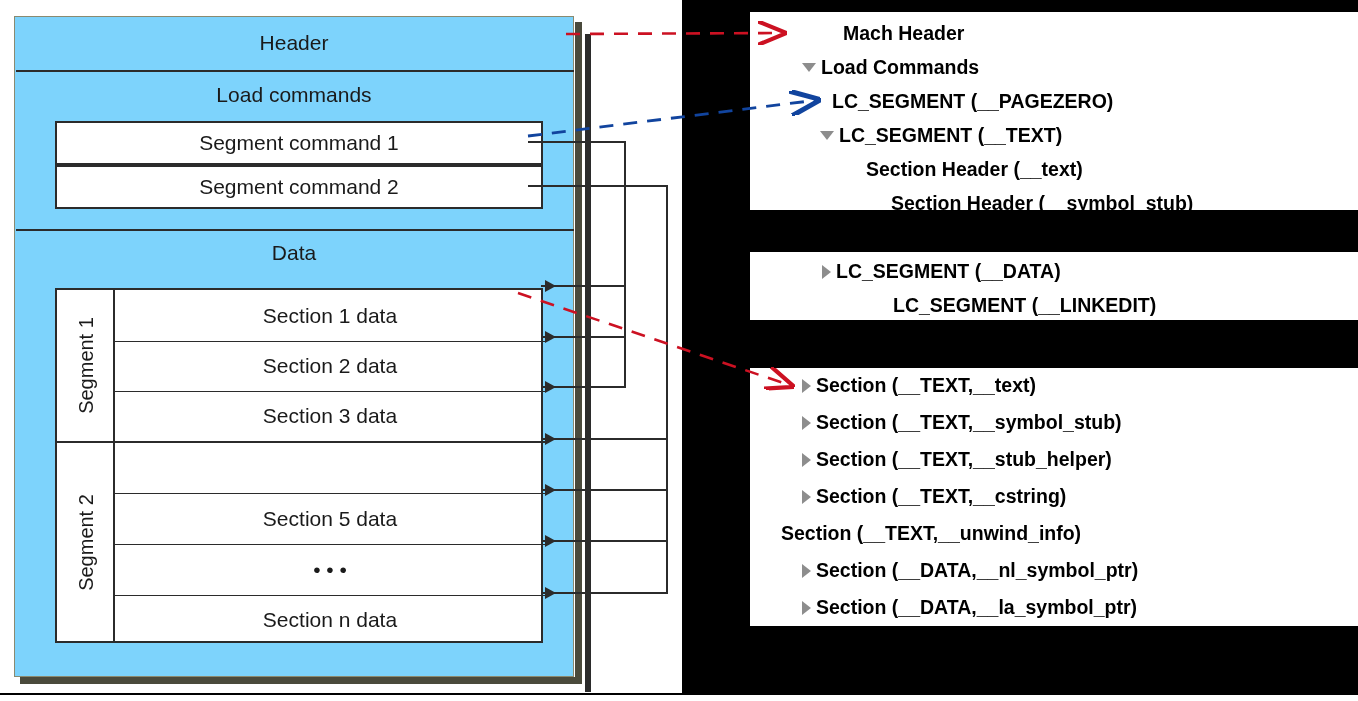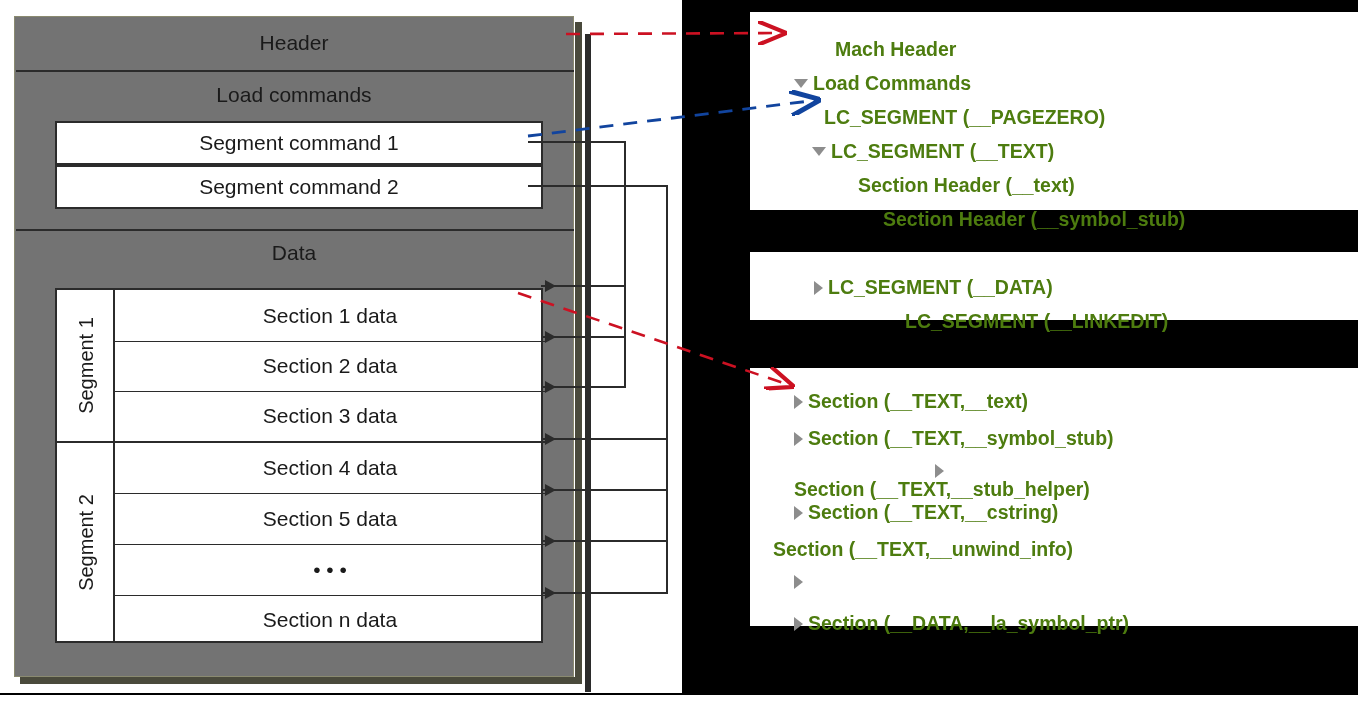--- a/index.html
+++ b/index.html
@@ -42,21 +42,21 @@
     top: 16px;
     width: 562px;
     height: 663px;
   }
   .dia-body {
     position: absolute;
     left: 0;
     top: 0;
     width: 560px;
     height: 661px;
-    background: #737373;
+    background: #7dd3fc;
     border: 1px solid #8a8a70;
     box-sizing: border-box;
   }
   
   .shadow-right {
     position: absolute;
     left: 561px;
     top: 6px;
     width: 7px;
     height: 661px;
@@ -191,28 +191,27 @@
 
   
   .panel {
     position: absolute;
     background: #ffffff;
     left: 750px;
     width: 608px;
   }
   .tree-row {
     position: absolute;
-    left: 4px;
+    left: 12px;
     display: flex;
     align-items: center;
     font-size: 19.5px;
     font-weight: bold;
-    color: #4d7c0f;
+    color: #000000;
     white-space: nowrap;
-    margin-top: 16px;
   }
   .tri {
     display: inline-block;
     width: 0;
     height: 0;
     margin-right: 5px;
     flex: 0 0 auto;
   }
   .tri-down {
     border-left: 7px solid transparent;
@@ -281,23 +280,20 @@
             </div>
           <div class="row-div" style="top:51px;"></div>
           <div class="sect-row" style="top:51px;  height:50px;">
               <span>Section 2 data</span>
             </div>
           <div class="row-div" style="top:101px;"></div>
           <div class="sect-row" style="top:101px; height:50px;">
               <span>Section 3 data</span>
             </div>
           <div class="row-div" style="top:151px; height:2px;"></div>
-          <div class="sect-row" style="top:153px; height:50px;">
-              <span>Section 4 data</span>
-            </div>
           <div class="row-div" style="top:203px;"></div>
           <div class="sect-row" style="top:203px; height:51px;">
               <span>Section 5 data</span>
             </div>
           <div class="row-div" style="top:254px;"></div>
           <div class="sect-row" style="top:254px; height:51px;">
               <span>• • •</span>
             </div>
           <div class="row-div" style="top:305px;"></div>
           <div class="sect-row" style="top:305px; height:50px;">
@@ -355,49 +351,50 @@
       <span class="tri tri-none"></span>
       <span>Section Header (__symbol_stub)</span>
     </div>
   </div>
 
   <div class="panel" style="top:252px; height:68px;text-decoration:underline;">
     <div class="tree-row" style="top:8px;  padding-left:60px;">
       <span class="tri tri-right"></span>
       <span>LC_SEGMENT (__DATA)</span>
     </div>
-    <div class="tree-row" style="top:42px; padding-left:112px;gap:20px;">
+    <div class="tree-row" style="top:42px; padding-left:112px;">
       <span class="tri tri-none"></span>
       <span>LC_SEGMENT (__LINKEDIT)</span>
     </div>
   </div>
 
   <div class="panel" style="top:368px; height:258px;">
     <div class="tree-row" style="top:6px;   padding-left:40px;">
       <span class="tri tri-right"></span>
       <span>Section (__TEXT,__text)</span>
     </div>
     <div class="tree-row" style="top:43px;  padding-left:40px;">
       <span class="tri tri-right"></span>
       <span>Section (__TEXT,__symbol_stub)</span>
     </div>
-    <div class="tree-row" style="top:80px;  padding-left:40px;flex-direction:column;">
+    <div class="tree-row" style="top:80px;  padding-left:40px;">
       <span class="tri tri-right"></span>
       <span>Section (__TEXT,__stub_helper)</span>
     </div>
     <div class="tree-row" style="top:117px; padding-left:40px;">
       <span class="tri tri-right"></span>
       <span>Section (__TEXT,__cstring)</span>
     </div>
     <div class="tree-row" style="top:154px; ">
       <span class="tri tri-none"></span>
       <span>Section (__TEXT,__unwind_info)</span>
     </div>
     <div class="tree-row" style="top:191px; padding-left:40px;">
       <span class="tri tri-right"></span>
+      <span>Section (__DATA,__nl_symbol_ptr)</span>
     </div>
     <div class="tree-row" style="top:228px; padding-left:40px;">
       <span class="tri tri-right"></span>
       <span>Section (__DATA,__la_symbol_ptr)</span>
     </div>
   </div>
 
   <svg class="callout" viewBox="0 0 1358 701" width="1358" height="701">
     <defs>
       <marker id="ah-red" markerWidth="11" markerHeight="9" refX="10" refY="4.5" orient="auto">

